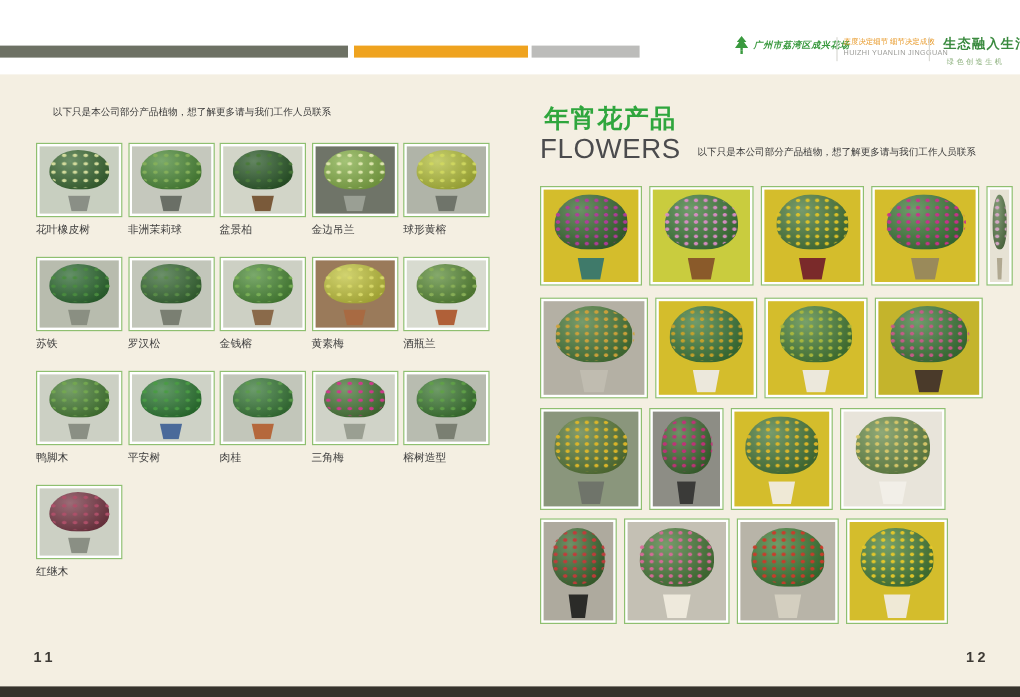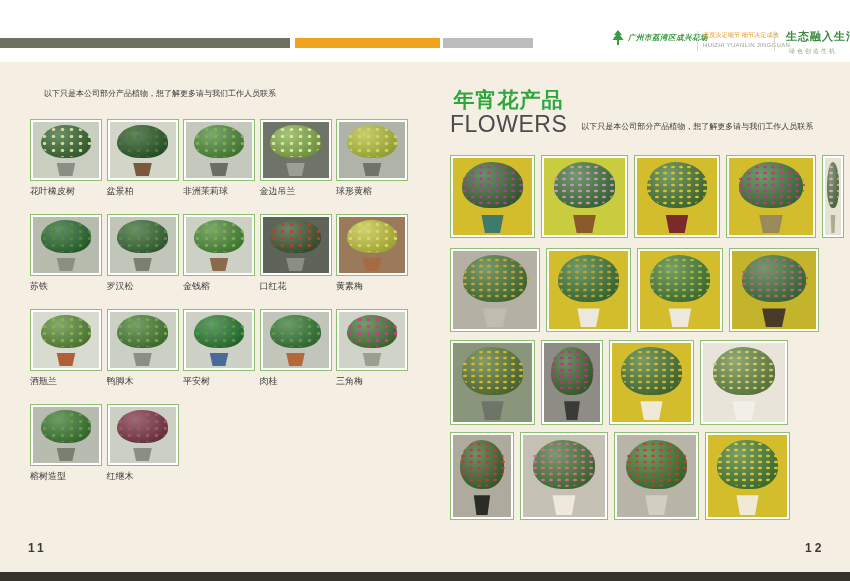--- a/index.html
+++ b/index.html
@@ -116,41 +116,41 @@
             <span class="img">
               <i class="canopy"></i>
               <i class="bloom"></i>
               <i class="pot"></i>
             </span>
           </div>
           <div class="plabel">花叶橡皮树</div>
         </div>
 
         <div class="pcell">
+          <div class="pic" style="--bg: #c5c8bd; --fg: #4f8c3b; --ac: #86b05a; --pot: #6a6f66;">
+            <span class="img">
+              <i class="canopy"></i>
+              <i class="bloom"></i>
+              <i class="pot"></i>
+            </span>
+          </div>
+          <div class="plabel">非洲茉莉球</div>
+        </div>
+
+        <div class="pcell">
           <div class="pic" style="--bg: #d2d5c8; --fg: #2e5c2c; --ac: #4a7a3a; --pot: #7a5a3a;">
             <span class="img">
               <i class="canopy"></i>
               <i class="bloom"></i>
               <i class="pot"></i>
             </span>
           </div>
           <div class="plabel">盆景柏</div>
         </div>
 
-        <div class="pcell">
-          <div class="pic" style="--bg: #c5c8bd; --fg: #4f8c3b; --ac: #86b05a; --pot: #6a6f66;">
-            <span class="img">
-              <i class="canopy"></i>
-              <i class="bloom"></i>
-              <i class="pot"></i>
-            </span>
-          </div>
-          <div class="plabel">非洲茉莉球</div>
-        </div>
-
 
 
         <div class="pcell">
           <div class="pic" style="--bg: #6f7468; --fg: #86b04a; --ac: #e0e8b0; --pot: #9a9f94;">
             <span class="img">
               <i class="canopy"></i>
               <i class="bloom"></i>
               <i class="pot"></i>
             </span>
           </div>
@@ -194,30 +194,20 @@
           <div class="pic" style="--bg: #cdd0c4; --fg: #4e8c3a; --ac: #7ab056; --pot: #8a6a4a;">
             <span class="img">
               <i class="canopy"></i>
               <i class="bloom"></i>
               <i class="pot"></i>
             </span>
           </div>
           <div class="plabel">金钱榕</div>
         </div>
 
-        <div class="pcell">
-          <div class="pic" style="--bg: #5f645a; --fg: #3f5c33; --ac: #c43b2c; --pot: #8a8f84;">
-            <span class="img">
-              <i class="canopy"></i>
-              <i class="bloom"></i>
-              <i class="pot"></i>
-            </span>
-          </div>
-          <div class="plabel">口红花</div>
-        </div>
 
         <div class="pcell">
           <div class="pic" style="--bg: #9a7a5a; --fg: #c2c440; --ac: #d8d96a; --pot: #a86a42;">
             <span class="img">
               <i class="canopy"></i>
               <i class="bloom"></i>
               <i class="pot"></i>
             </span>
           </div>
           <div class="plabel">黄素梅</div>

